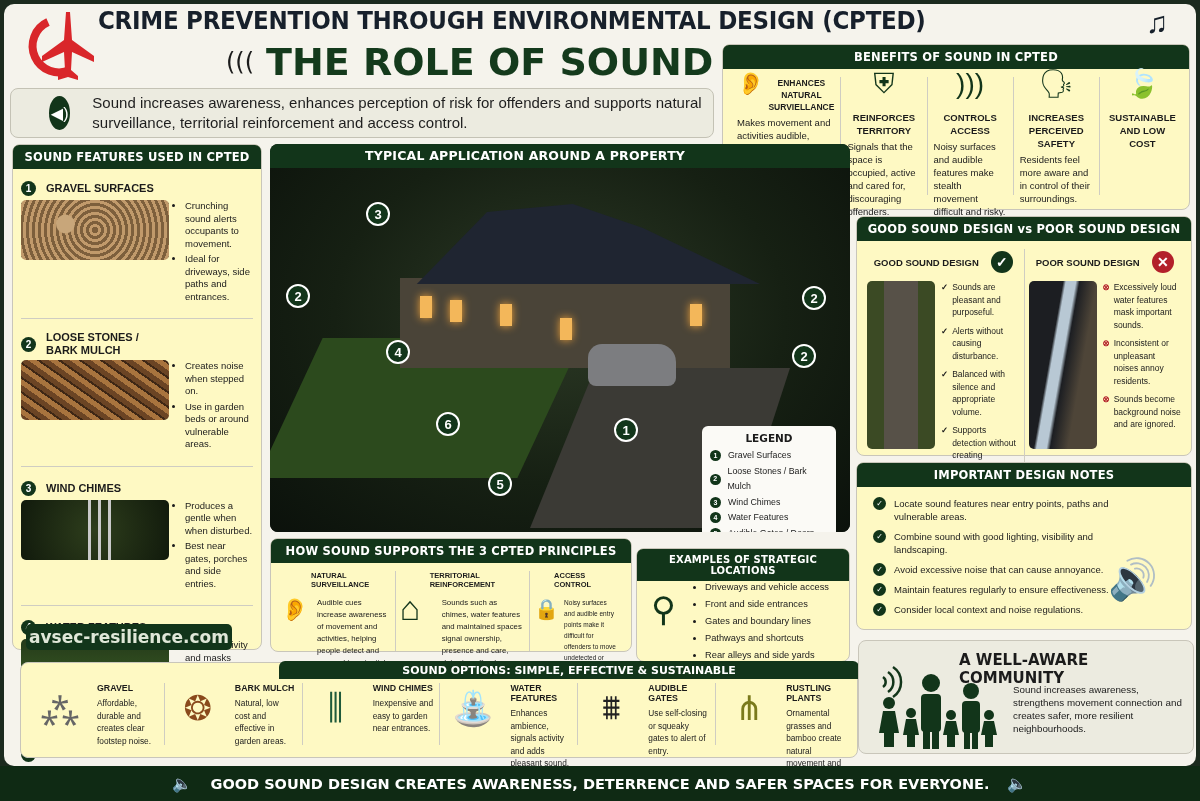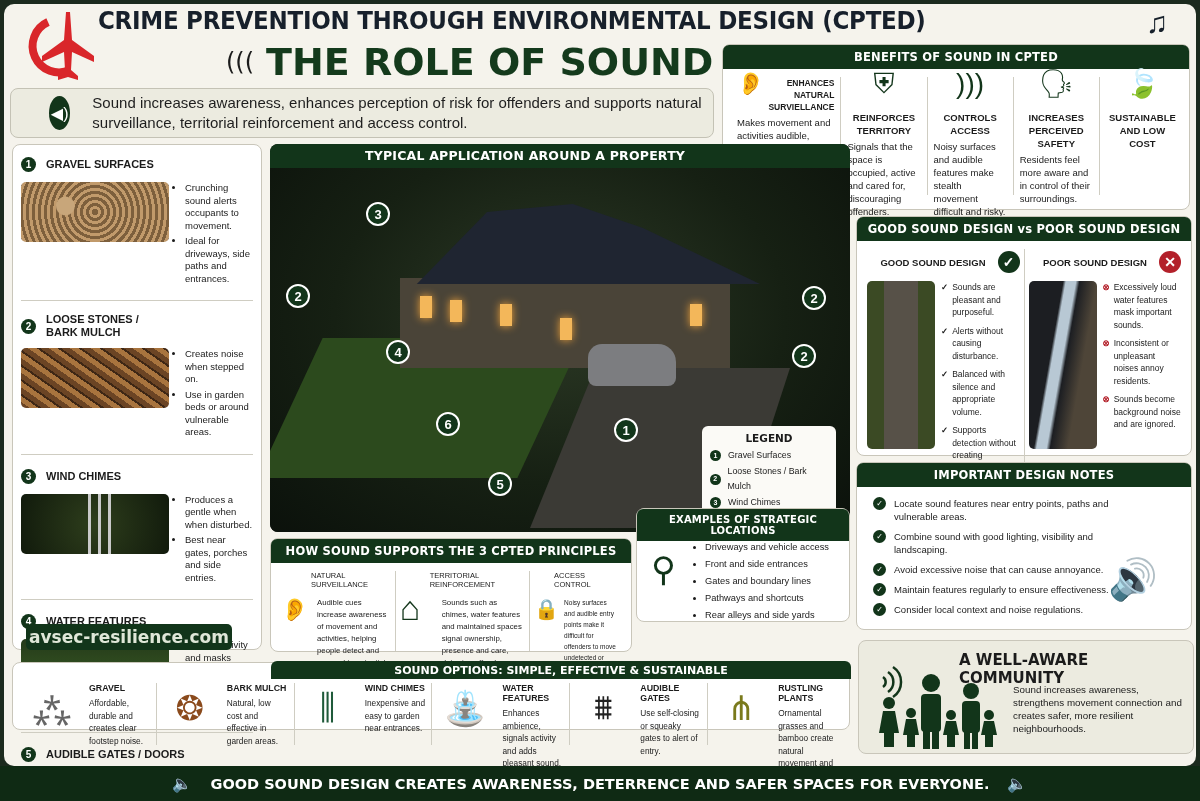--- a/index.html
+++ b/index.html
@@ -1,20 +1,20 @@
 <!DOCTYPE html>
 <html><head>
 <meta charset="utf-8">
 <style>
 *{box-sizing:border-box;margin:0;padding:0}
 body{width:1200px;height:801px;background:#1c2a1e;font-family:"Liberation Sans",sans-serif;color:#1b1b1b;position:relative;overflow:hidden}
 .frame{position:absolute;left:4px;top:4px;width:1192px;height:762px;background:#f5f3ec;border-radius:10px}
 .abs{position:absolute}
 .green{background:#12351a;color:#fff}
-.panel{position:absolute;background:#ffffff;border:1.5px solid #c9c6ba;border-radius:8px}
+.panel{position:absolute;background:#fef9c3;border:1.5px solid #c9c6ba;border-radius:8px}
 .phead{background:#12351a;color:#fff;font-weight:bold;text-align:center;font-family:"DejaVu Sans",sans-serif;font-size:11.5px;letter-spacing:.2px;border-radius:6px 6px 0 0;padding:5px 0}
 .logo{left:14px;top:4px;width:84px;height:84px}
 .title1{left:98px;top:6px;font-family:"DejaVu Sans",sans-serif;font-weight:bold;font-size:25px;color:#17202b;letter-spacing:-.3px;transform:scaleX(.92);transform-origin:left}
 .title2{left:226px;top:40px;font-family:"DejaVu Sans",sans-serif;font-weight:bold;font-size:38px;color:#143a1c;letter-spacing:0;display:flex;align-items:center;gap:12px}
 .title2 .wv{font-size:24px;color:#1b1b1b;font-weight:normal}
 .music{left:1146px;top:6px;font-size:30px;color:#17202b}
 .intro{left:10px;top:88px;width:704px;height:50px;background:#ecebe0;border:1.5px solid #c4c2b5;border-radius:8px;display:flex;align-items:center}
 .intro .spk{width:34px;height:34px;border-radius:50%;background:#12351a;margin:0 22px 0 38px;display:flex;align-items:center;justify-content:center;color:#fff;font-size:16px}
 .intro .txt{font-size:15px;line-height:20px;color:#1e1e1e}
 
@@ -22,21 +22,21 @@
 .bcols{display:flex;padding:8px 4px 0 8px}
 .bcol{flex:1;padding:0 6px;border-right:1px solid #cfcdc2;height:118px;font-size:9.5px;line-height:13px}
 .bcol:last-child{border-right:none}
 .bcol .ic{font-size:28px;color:#12351a;text-align:center;height:34px}
 .bcol .bt{font-weight:bold;text-align:center;font-size:9.5px;line-height:13px;margin-bottom:3px}
 
 .features{left:12px;top:144px;width:250px;height:506px}
 .feat{position:relative;padding:10px 8px}
 .fnum{display:inline-flex;width:15px;height:15px;border-radius:50%;background:#12351a;color:#fff;font-size:10px;font-weight:bold;align-items:center;justify-content:center;vertical-align:middle}
 .ftitle{font-size:11px;font-weight:bold;margin-left:10px;display:inline-block;vertical-align:middle;line-height:13px}
-.fbody{display:flex;gap:8px;margin-top:9px}
+.fbody{display:flex;gap:8px;margin-top:3px}
 .fimg{width:148px;height:60px;border-radius:5px;flex:none}
 .fbul{font-size:9.5px;line-height:12.5px;padding-left:8px}
 .fbul li{margin-bottom:3px}
 .sep{height:1px;background:#cfcdc2;margin:2px 8px}
 .url{left:26px;top:624px;width:206px;height:26px;background:#12351a;border-radius:5px;color:#dfe7d8;font-family:"DejaVu Sans",sans-serif;font-weight:bold;font-size:17px;display:flex;align-items:center;justify-content:center}
 
 .property{left:270px;top:144px;width:580px;height:388px;background:#0c150f;border-radius:8px;overflow:hidden}
 .property .phead{font-size:12.5px;padding:4px 0 20px;text-align:left;padding-left:95px}
 .scene{position:absolute;left:0;top:24px;width:580px;height:364px;background:radial-gradient(ellipse at 50% 40%,#2d3a26 0%,#162013 55%,#0b110b 100%)}
 .roof{position:absolute;left:100px;top:36px;width:390px;height:80px;background:#1f2531;clip-path:polygon(12% 100%,30% 10%,52% 0,70% 30%,100% 100%)}
@@ -48,21 +48,21 @@
 .mark{position:absolute;width:24px;height:24px;border-radius:50%;background:#12351a;border:2px solid #fff;color:#fff;font-weight:bold;font-size:13px;display:flex;align-items:center;justify-content:center}
 .legend{position:absolute;left:432px;top:258px;width:134px;height:122px;background:#fbfaf6;border-radius:6px;padding:6px 8px}
 .legend h4{text-align:center;font-size:10.5px;margin-bottom:4px;font-family:"DejaVu Sans",sans-serif}
 .legend .li{font-size:8.8px;line-height:15.5px;display:flex;align-items:center;gap:7px}
 .legend .li .fnum{width:11px;height:11px;font-size:7px}
 
 .gvp{left:856px;top:216px;width:336px;height:240px}
 .gvpcols{display:flex;padding:8px 6px}
 .gcol{flex:1;padding:0 4px}
 .gcol:first-child{border-right:1px solid #cfcdc2}
-.gtitle{font-size:9.5px;font-weight:bold;display:flex;align-items:center;gap:12px;justify-content:flex-end;height:26px}
+.gtitle{font-size:9.5px;font-weight:bold;display:flex;align-items:center;gap:12px;justify-content:center;height:26px}
 .circ{width:22px;height:22px;border-radius:50%;color:#fff;display:inline-flex;align-items:center;justify-content:center;font-size:14px;font-weight:bold}
 .gbody{display:flex;gap:6px;margin-top:6px}
 .gimg{width:68px;height:168px;border-radius:5px;flex:none}
 .glist{font-size:8.5px;line-height:12.5px;list-style:none}
 .glist li{margin-bottom:6px;display:flex;gap:4px}
 .glist .m{flex:none;font-weight:bold}
 
 .notes{left:856px;top:462px;width:336px;height:168px}
 .notes ul{list-style:none;padding:10px 0 0 16px}
 .notes li{font-size:9.5px;line-height:13px;margin-bottom:7px;display:flex;gap:8px;width:240px}
@@ -70,29 +70,29 @@
 .bigspk{left:1108px;top:556px;font-size:40px;color:#12351a}
 
 .community{left:858px;top:640px;width:336px;height:114px;background:#ecebe0}
 .community h4{position:absolute;left:100px;top:10px;font-size:15px;font-family:"DejaVu Sans",sans-serif}
 .community .ct{position:absolute;left:154px;top:42px;font-size:9.8px;line-height:13px;width:170px}
 
 .principles{left:270px;top:538px;width:362px;height:114px}
 .pcols{display:flex;padding:8px 6px}
 .pcol{padding:0 6px;border-right:1px solid #cfcdc2;height:80px;position:relative}
 .pcol:last-child{border-right:none}
-.pcol .pt{font-size:7.5px;font-weight:normal;margin-bottom:8px;padding-left:28px}
+.pcol .pt{font-size:7.5px;font-weight:bold;margin-bottom:8px;padding-left:28px}
 .pcol .pi{position:absolute;left:4px;top:26px;font-size:26px;color:#12351a}
 .pcol .pd{font-size:7.8px;line-height:12px;padding-left:34px}
 
-.locations{left:636px;top:508px;width:214px;height:114px}
+.locations{left:636px;top:548px;width:214px;height:114px}
 .locations ul{position:absolute;left:58px;top:30px;font-size:9.3px;line-height:17px;padding-left:10px}
 .pin{position:absolute;left:14px;top:40px;font-size:34px;color:#12351a}
 
-.options{left:12px;top:662px;width:838px;height:68px}
+.options{left:20px;top:662px;width:838px;height:96px}
 .opthead{position:absolute;left:258px;top:-2px;width:580px;height:18px;border-radius:6px 6px 0 0;font-size:11px;text-align:center;padding:3px 0;font-weight:bold;font-family:"DejaVu Sans",sans-serif}
 .ocols{display:flex;padding:20px 4px 0 6px}
 .ocol{flex:1;display:flex;gap:10px;padding:0 6px;border-right:1px solid #cfcdc2;height:62px}
 .ocol:last-child{border-right:none}
 .oic{width:54px;height:50px;flex:none;display:flex;align-items:center;justify-content:center;font-size:34px}
 .ot{font-size:8.8px;font-weight:bold;margin-bottom:4px}
 .od{font-size:8.3px;line-height:12.5px}
 
 .footer{left:0;top:766px;width:1200px;height:35px;background:#0f2a14;color:#fff;display:flex;align-items:center;justify-content:center;gap:18px;font-family:"DejaVu Sans",sans-serif;font-weight:bold;font-size:14.5px}
 .footer .fs{font-size:16px}
@@ -119,21 +119,21 @@
   <div class="spk">◀)</div>
   <div class="txt">Sound increases awareness, enhances perception of risk for offenders and supports natural surveillance, territorial reinforcement and access control.</div>
 </div>
 
 <div class="panel benefits">
   <div class="phead">BENEFITS OF SOUND IN CPTED</div>
   <div class="bcols">
     <div class="bcol">
       <div style="display:flex;gap:4px">
           <div class="ic" style="font-size:22px">👂</div>
-          <div class="bt" style="text-align:right;font-size:8.5px;line-height:12px">ENHANCES NATURAL SURVIELLANCE</div>
+          <div class="bt" style="text-align:center;font-size:8.5px;line-height:12px">ENHANCES NATURAL SURVIELLANCE</div>
         </div>
       <div>Makes movement and activities audible, increasing the chance of detection.</div>
     </div>
     <div class="bcol">
       <div class="ic">⛨</div>
       <div class="bt">REINFORCES TERRITORY</div>
       <div>Signals that the space is occupied, active and cared for, discouraging offenders.</div>
     </div>
     <div class="bcol">
       <div class="ic">)))</div>
@@ -146,20 +146,21 @@
       <div>Residents feel more aware and in control of their surroundings.</div>
     </div>
     <div class="bcol">
       <div class="ic">🍃</div>
       <div class="bt">SUSTAINABLE AND LOW COST</div>
     </div>
   </div>
 </div>
 
 <div class="panel features">
+  <div class="phead">SOUND FEATURES USED IN CPTED</div>
   <div class="feat">
     <span class="fnum">1</span><span class="ftitle">GRAVEL SURFACES</span>
     <div class="fbody">
         <div class="fimg" style="background:radial-gradient(circle at 30% 40%,#c8a67a 0 8%,transparent 9%),repeating-radial-gradient(circle at 50% 50%,#7d5f3c 0 3px,#c19a6b 3px 6px)"></div>
     <ul class="fbul">
           <li>Crunching sound alerts occupants to movement.</li>
           <li>Ideal for driveways, side paths and entrances.</li>
         </ul>
       </div>
   </div>

